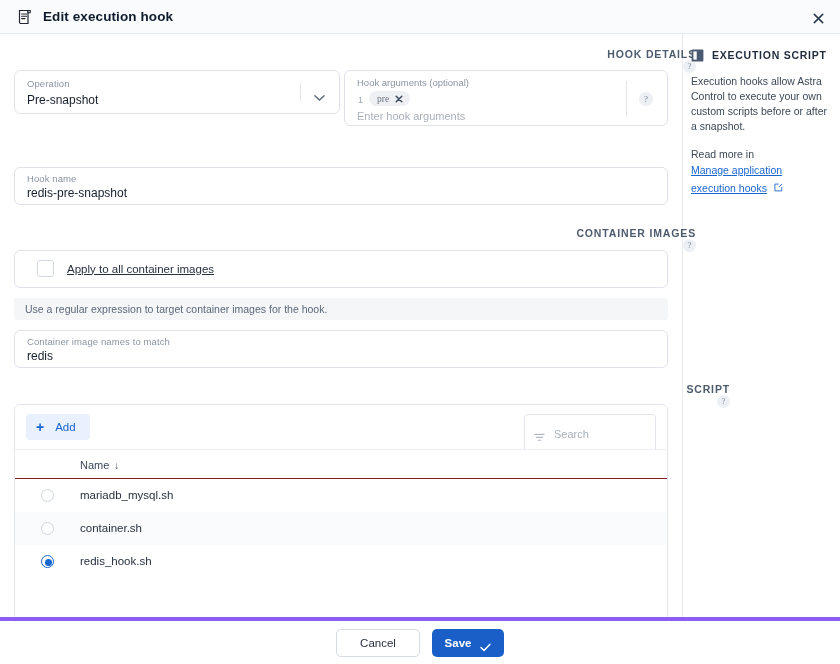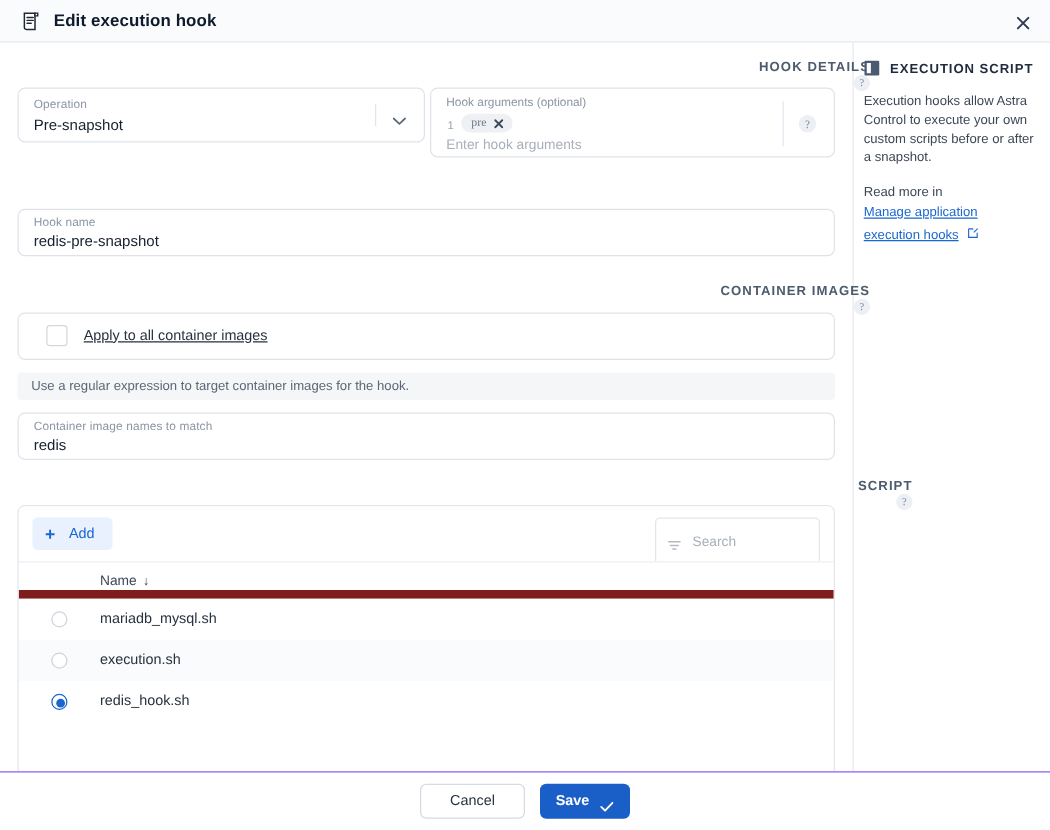--- a/index.html
+++ b/index.html
@@ -105,21 +105,21 @@
   .add-plus { font-size:14px; color:#1a66d0; line-height:1; font-weight:bold; }
   .add-text { font-size:11.5px; color:#1a66d0; }
   .search-box {
     position:absolute; right:11px; top:9px; width:132px; height:40px;
     border:1px solid #e2e6ec; border-radius:4px; background:#fff;
     display:flex; align-items:center; cursor:text;
   }
   .search-icon { margin-left:9px; width:11px; height:10px; }
   .search-ph { margin-left:9px; font-size:11px; color:#a8b0bb; }
   .thead {
-    height:30px; border-top:1px solid #eceff3; border-bottom:7px solid #7f1d1d;
+    height:30px; border-top:1px solid #eceff3; border-bottom:1px solid #7f1d1d;
     position:relative; background:#fff;
   }
   .th-name {
     position:absolute; left:65px; top:9px; font-size:11px; color:#3b475a; display:flex; align-items:center; gap:5px;
     cursor:pointer;
   }
   .sort-arrow { font-size:10px; color:#3b475a; }
   .trow { height:33px; position:relative; background:#fff; cursor:pointer; }
   .trow.alt { background:#fafbfc; }
   .radio {
@@ -140,21 +140,21 @@
   .rp-readmore { margin-top:14px; font-size:10.5px; color:#3d4857; }
   .rp-link {
     margin-top:1px; font-size:10.5px; line-height:14px; color:#1a66d0; text-decoration:underline;
     cursor:pointer; display:inline;
   }
   .rp-extlink { display:inline-block; width:9px; height:9px; margin-left:3px; vertical-align:baseline; }
 
   
   .footer {
     position:absolute; left:0; top:617px; width:840px; height:47px;
-    border-top:1px solid #8b5cf6; background:#fff;
+    border-top:4px solid #8b5cf6; background:#fff;
     display:flex; align-items:center; justify-content:center; gap:12px;
   }
   .btn-cancel {
     width:84px; height:28px; border:1px solid #d6dbe3; border-radius:5px; background:#fff;
     font-size:11.5px; color:#27313f; display:flex; align-items:center; justify-content:center; cursor:pointer;
   }
   .btn-save {
     width:72px; height:28px; border-radius:5px; background:#1a5fc8;
     display:flex; align-items:center; justify-content:center; gap:9px; cursor:pointer;
   }
@@ -275,21 +275,21 @@
             <span class="sort-arrow">↓</span>
           </span>
         </div>
 
         <div class="trow">
           <span class="radio"></span>
           <span class="tcell-name">mariadb_mysql.sh</span>
         </div>
         <div class="trow alt">
           <span class="radio"></span>
-          <span class="tcell-name">execution.sh</span>
+          <span class="tcell-name">container.sh</span>
         </div>
         <div class="trow">
           <span class="radio on"></span>
           <span class="tcell-name">redis_hook.sh</span>
         </div>
       </div>
 
     </div>
 
     <div class="right-pane">

